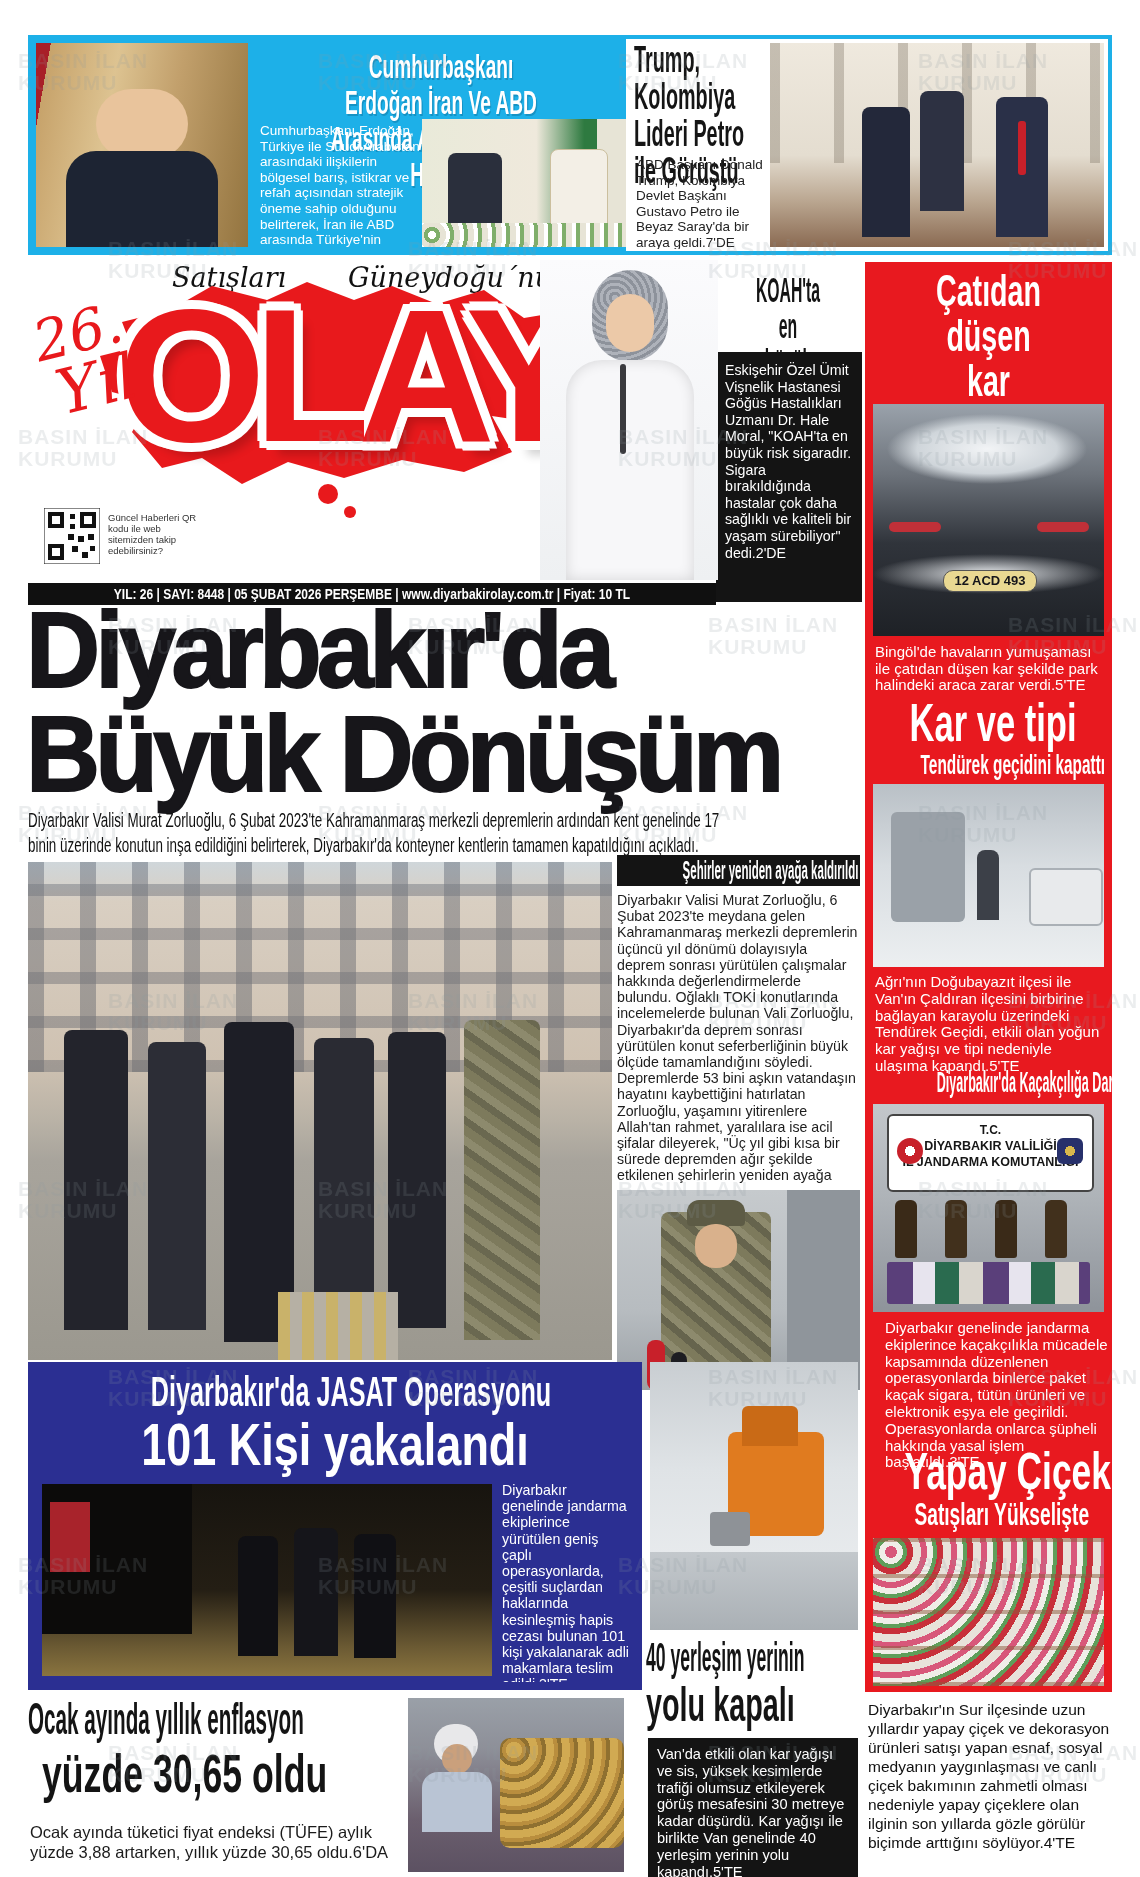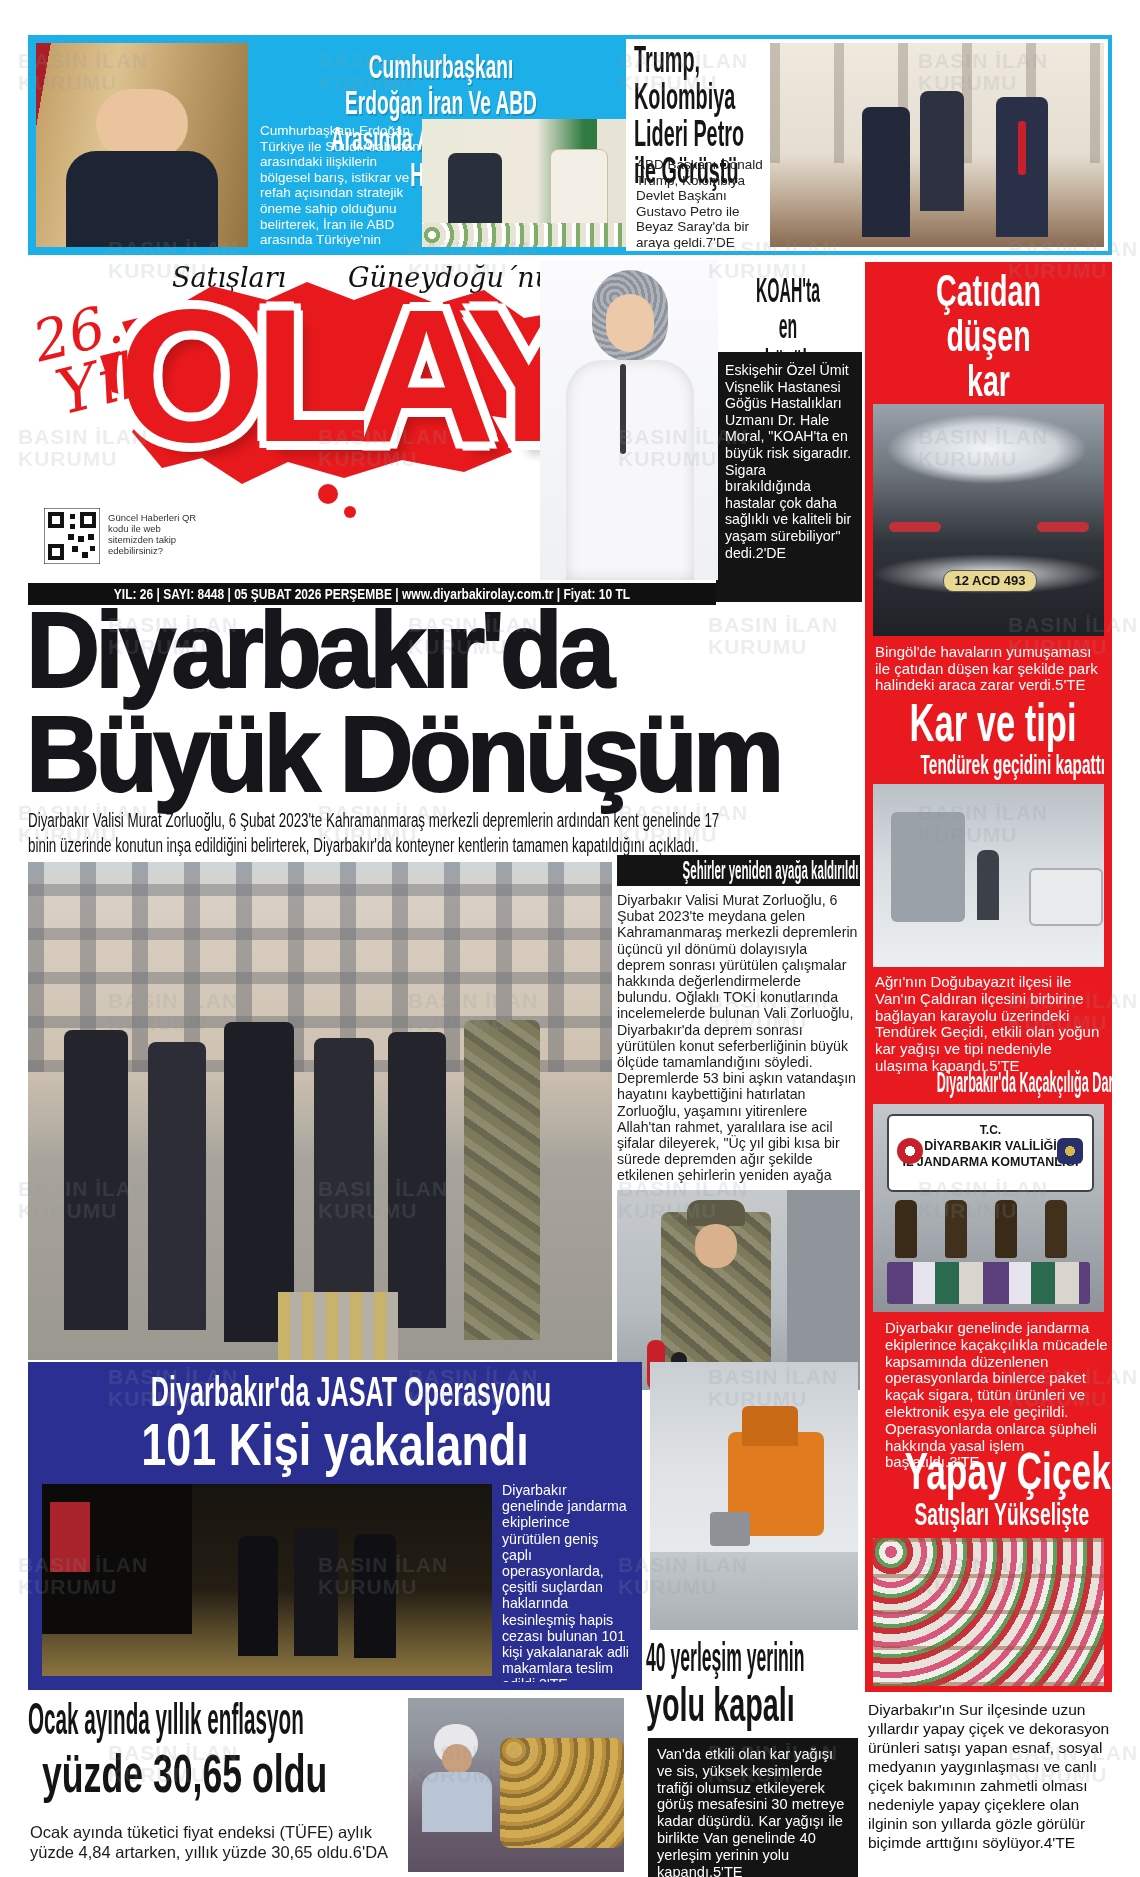--- a/index.html
+++ b/index.html
@@ -244,21 +244,21 @@
 <div class="abs" style="left:648px;top:1738px;width:210px;height:139px;background:#141414;">
   <div class="w" style="padding:8px 9px;font-size:14.6px;line-height:16.8px;">Van'da etkili olan kar yağışı ve sis, yüksek kesimlerde trafiği olumsuz etkileyerek görüş mesafesini 30 metreye kadar düşürdü. Kar yağışı ile birlikte Van genelinde 40 yerleşim yerinin yolu kapandı.5'TE</div>
 </div>
 
 <div class="abs" style="left:28px;top:1696px;width:800px;">
   <span class="sx nw b" style="transform:scaleX(.47);font-size:44px;line-height:46px;color:#141414;">Ocak ayında yıllık enflasyon</span>
 </div>
 <div class="abs" style="left:42px;top:1744px;width:700px;">
   <span class="sx nw b" style="transform:scaleX(.66);font-size:54px;line-height:58px;color:#141414;">yüzde 30,65 oldu</span>
 </div>
-<div class="abs" style="left:30px;top:1822px;width:372px;font-size:16.5px;line-height:20px;color:#1b1b1b;">Ocak ayında tüketici fiyat endeksi (TÜFE) aylık yüzde 4,84 artarken, yıllık yüzde 30,65 oldu.6'DA</div>
+<div class="abs" style="left:30px;top:1822px;width:372px;font-size:16.5px;line-height:20px;color:#1b1b1b;">Ocak ayında tüketici fiyat endeksi (TÜFE) aylık yüzde 3,88 artarken, yıllık yüzde 30,65 oldu.6'DA</div>
 
 <div class="ph" style="left:408px;top:1698px;width:216px;height:174px;background:linear-gradient(180deg,#9aa0a8 0%,#8d8f98 30%,#6b5f6e 70%,#5c5162 100%);">
   <div class="figure" style="left:26px;top:26px;width:44px;height:40px;border-radius:22px;background:#e8e8ea;"></div>
   <div class="figure" style="left:34px;top:46px;width:30px;height:30px;border-radius:15px;background:#caa07c;"></div>
   <div class="figure" style="left:14px;top:74px;width:70px;height:60px;background:#b9c4d4;border-radius:16px 16px 0 0;"></div>
   <div class="figure" style="left:92px;top:40px;width:124px;height:110px;border-radius:10px;
               background:repeating-radial-gradient(circle at 14px 12px,#d1aa52 0 8px,#b98e3e 8px 12px,#8f7030 12px 16px);"></div>
 </div>
 
 <div id="wm-layer">

